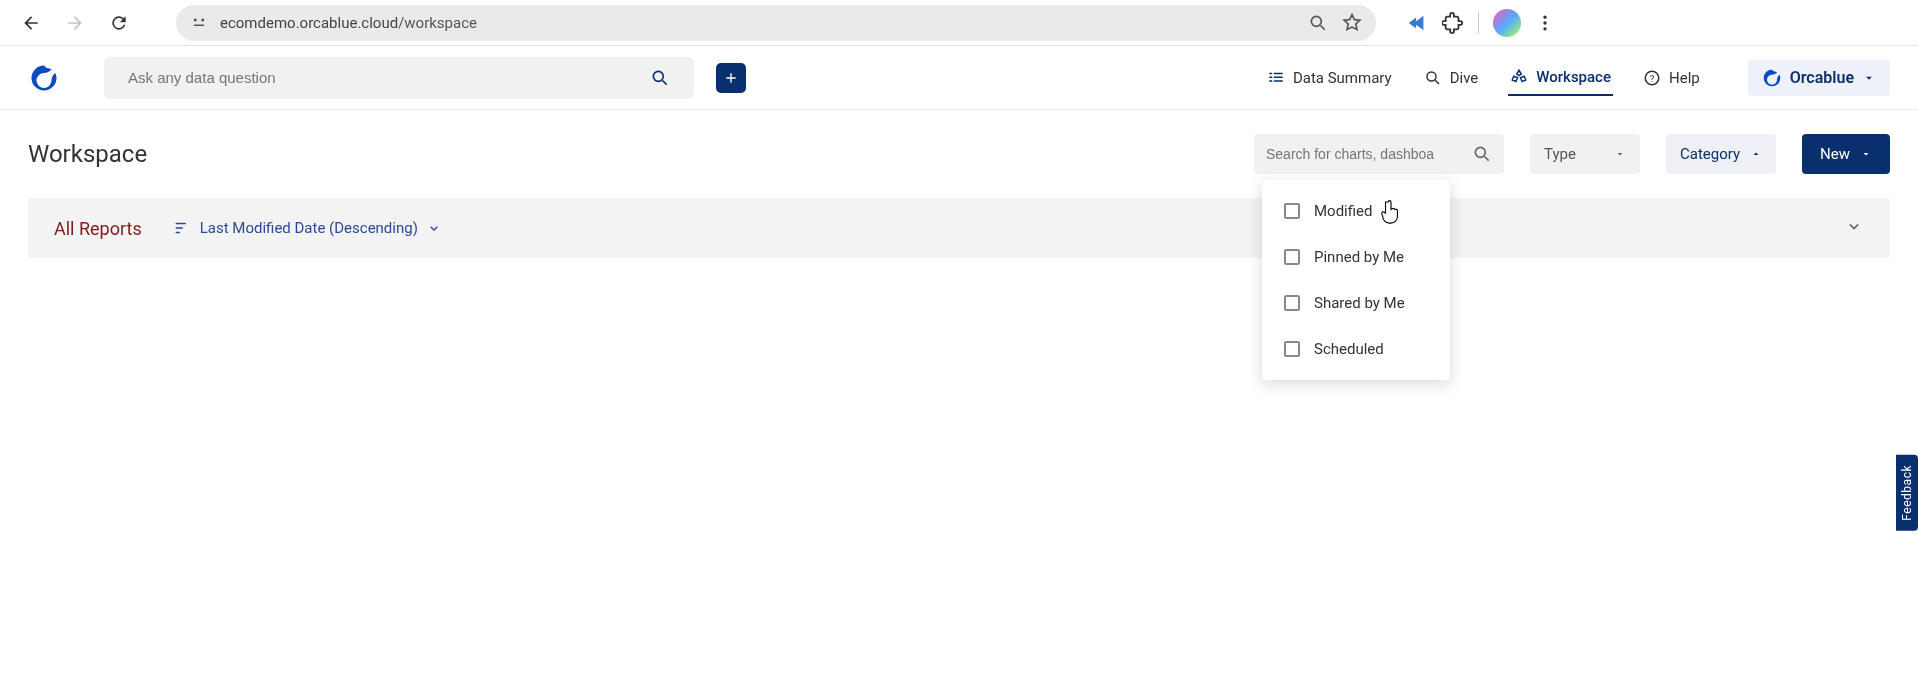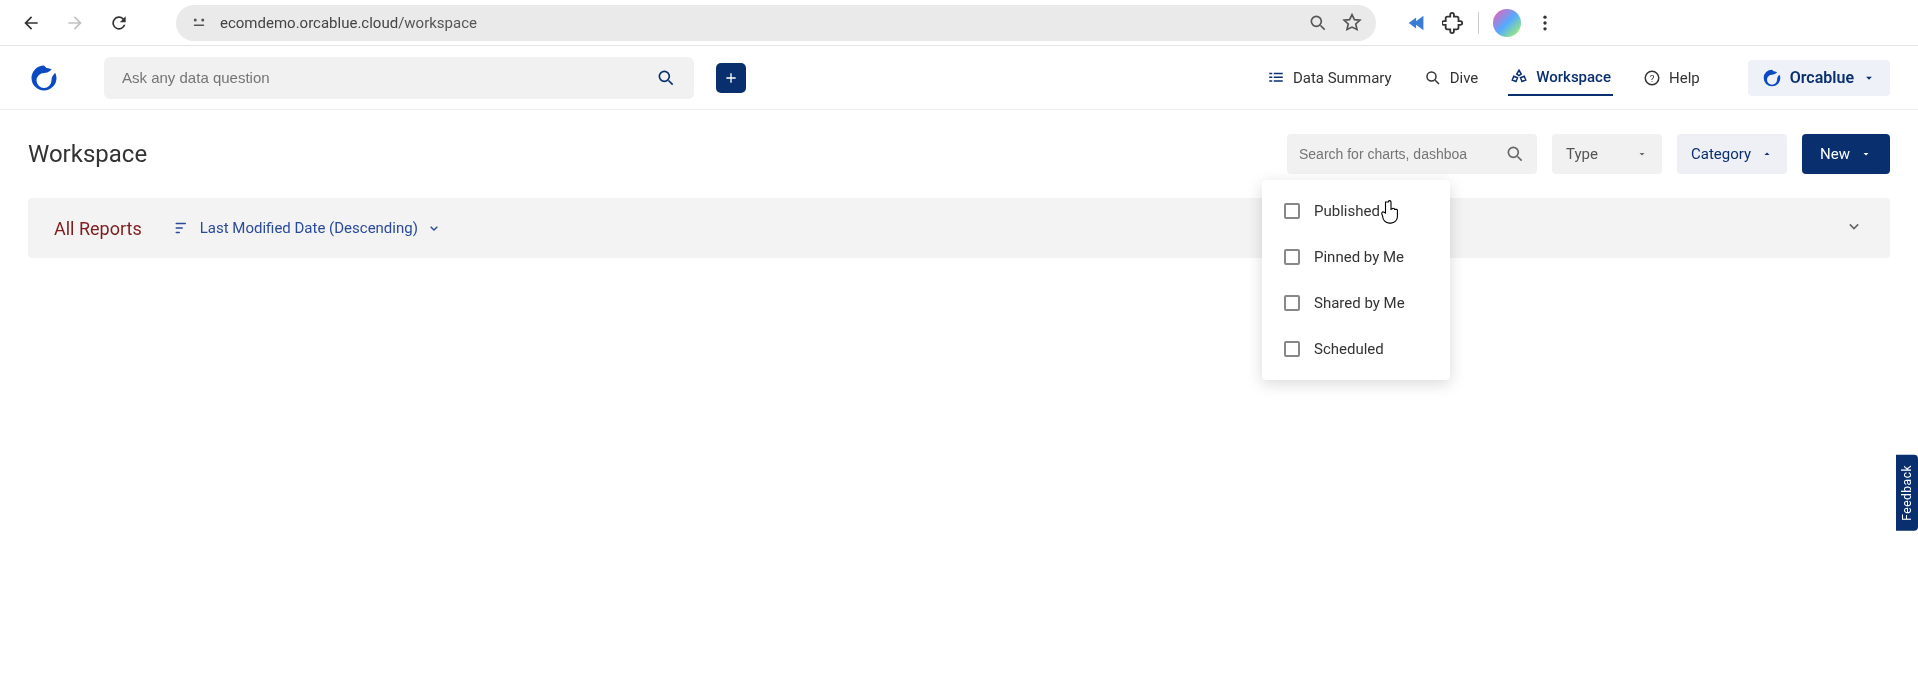--- a/index.html
+++ b/index.html
@@ -15,36 +15,36 @@
   .url-text .path { color: #555; }
   .url-icons { display: flex; gap: 14px; align-items: center; }
   .chrome-right { display: flex; gap: 14px; align-items: center; margin-left: 20px; }
   .chrome-right .ext-icon { width: 22px; height: 22px; }
   .avatar-circle { width: 28px; height: 28px; border-radius: 50%; background: linear-gradient(135deg,#f5a,#5af,#af5); }
   .divider-v { width:1px; height:22px; background:#ccc; }
 
   
   .app-header { height: 64px; display: flex; align-items: center; padding: 0 28px; gap: 14px; border-bottom: 1px solid #eee;}
   .logo-circle { width: 32px; height: 32px; display:flex; align-items:center; justify-content:center; margin-right:30px;}
-  .ask-input-wrap { display:flex; align-items:center; background:#f1f1f1; border-radius:6px; height:42px; padding:0 18px; width:590px; }
+  .ask-input-wrap { display:flex; align-items:center; background:#f1f1f1; border-radius:6px; height:42px; padding:0 24px; width:590px; }
   .ask-input { flex:1; border:none; background:transparent; font-size:15px; outline:none; color:#666; }
   .plus-btn { width:30px; height:30px; background:#0a2f6e; border-radius:5px; display:flex; align-items:center; justify-content:center; margin-left:8px; cursor:pointer; }
   .plus-btn svg { fill:#fff; width:16px; height:16px; }
   .nav-items { display:flex; gap:28px; margin-left:auto; align-items:center; }
   .nav-item { display:flex; align-items:center; gap:8px; font-size:15px; color:#333; cursor:pointer; padding:8px 2px; }
   .nav-item.active { color:#0a2f6e; border-bottom:2px solid #0a2f6e; font-weight:500;}
   .nav-item svg { width:18px; height:18px; }
   .brand-btn { display:flex; align-items:center; gap:8px; background:#eef1f7; border-radius:4px; padding:8px 14px; margin-left:18px; cursor:pointer; font-weight:600; color:#0a2f6e; font-size:16px;}
   .brand-btn svg.caret { width:14px; height:14px; }
 
   
   .page-body { padding: 24px 28px; }
   .toolbar { display:flex; align-items:center; }
   .page-title { font-size:24px; color:#333; font-weight:400; }
-  .toolbar-right { margin-left:auto; display:flex; gap:15px; align-items:center; }
+  .toolbar-right { margin-left:auto; display:flex; gap:26px; align-items:center; }
   .search-box { display:flex; align-items:center; background:#f1f1f1; border-radius:4px; height:40px; padding:0 12px; width:250px; }
   .search-box input { flex:1; border:none; background:transparent; font-size:14px; outline:none; color:#888; }
   .filter-btn { display:flex; align-items:center; gap:10px; background:#f1f1f1; border-radius:4px; height:40px; padding:16px 14px; font-size:15px; color:#555; cursor:pointer; min-width:110px; justify-content:space-between; position:relative;}
   .filter-btn.open { color:#0a2f6e; background:#eef0f5; }
   .new-btn { display:flex; align-items:center; gap:10px; background:#0a2f6e; color:#fff; border-radius:4px; height:40px; padding:0 18px; font-size:15px; cursor:pointer; }
 
   
   .dropdown { position:absolute; top:180px; left:1262px; width:188px; background:#fff; border-radius:4px; box-shadow:0 4px 16px rgba(0,0,0,0.15); padding:8px 0; z-index:100; }
   .dropdown-item { display:flex; align-items:center; gap:14px; padding:14px 22px; font-size:15px; color:#333; cursor:pointer; }
   .chk { width:16px; height:16px; border:2px solid #888; border-radius:2px; flex-shrink:0; }
@@ -227,21 +227,21 @@
       <svg width="20" height="20" viewBox="0 0 24 24">
           <path d="M7 10l5 5 5-5" fill="none" stroke="#666" stroke-width="2"></path>
         </svg>
     </div>
   </div>
 </div>
 
 <div class="dropdown">
   <div class="dropdown-item">
     <div class="chk"></div>
-    <span>Published</span>
+    <span>Modified</span>
   </div>
   <div class="dropdown-item">
     <div class="chk"></div>
     <span>Pinned by Me</span>
   </div>
   <div class="dropdown-item">
     <div class="chk"></div>
     <span>Shared by Me</span>
   </div>
   <div class="dropdown-item">

